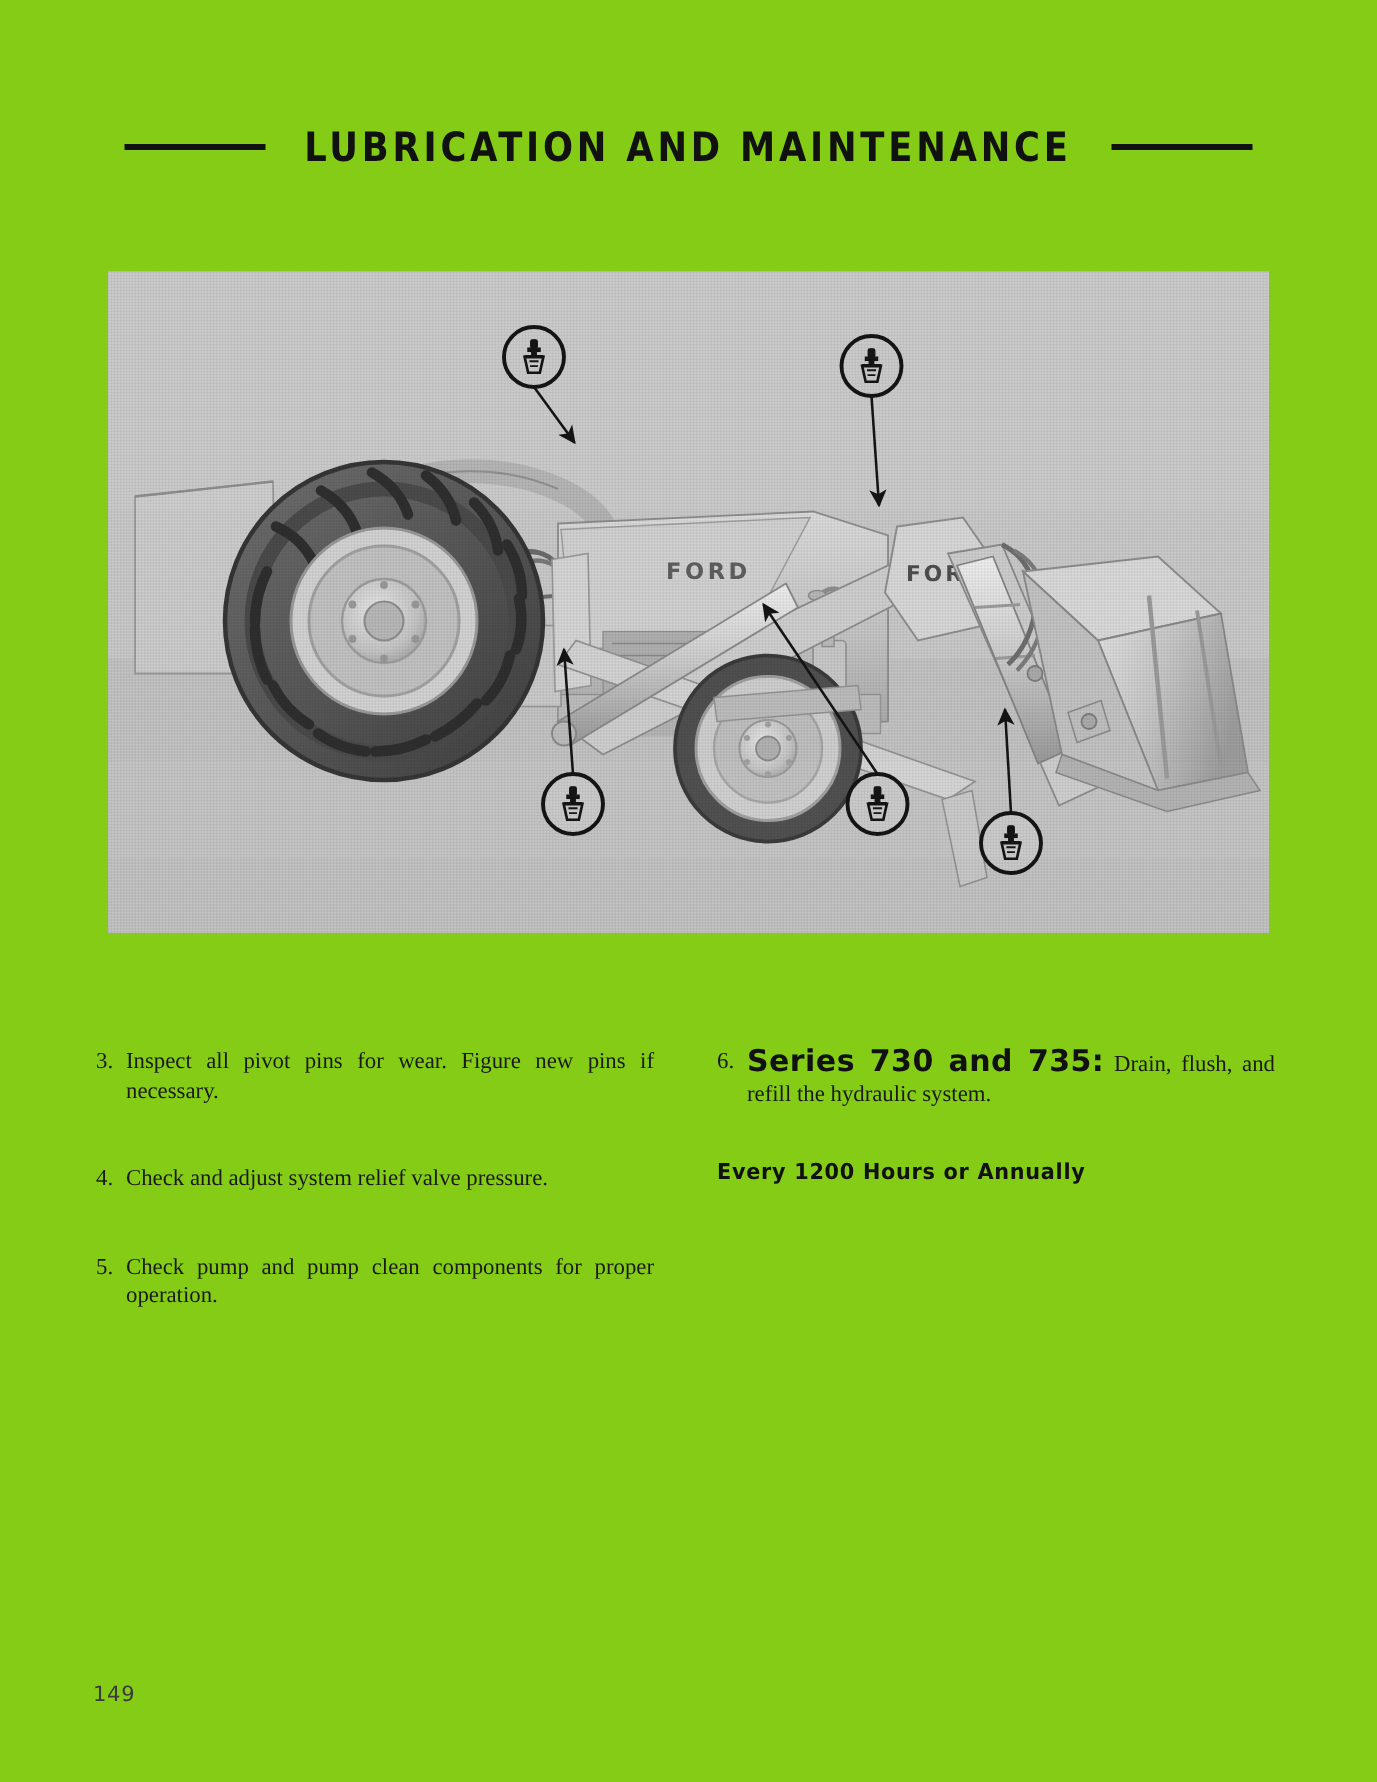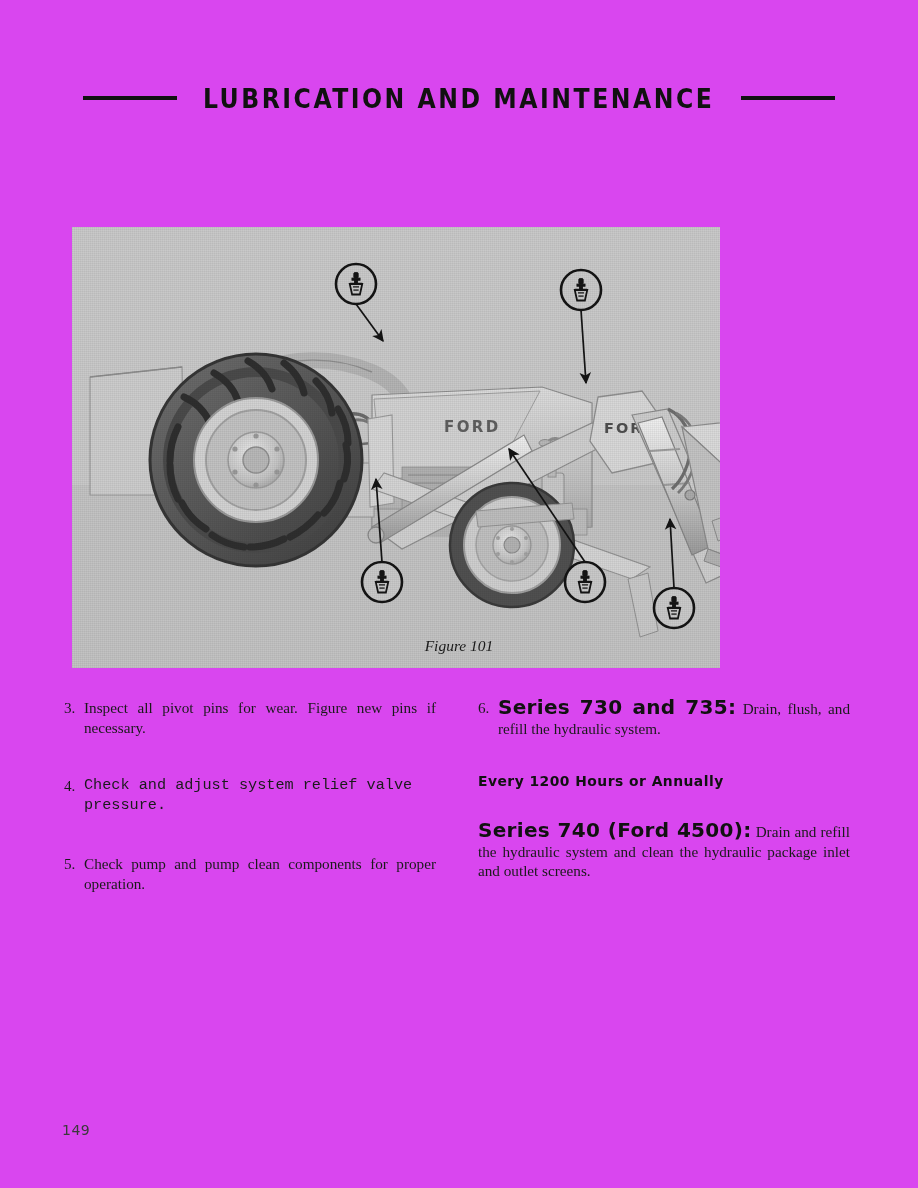--- a/index.html
+++ b/index.html
@@ -12,21 +12,21 @@
     height: 1188px;
     position: relative;
     font-family: "Liberation Serif", serif;
     color: #1a1a1a;
     overflow: hidden;
   }
 
   .page {
     position: absolute;
     inset: 0;
-    background: #d946ef;
+    background: #84cc16;
   }
 
   
   .header {
     position: absolute;
     left: 72px;
     top: 78px;
     width: 774px;
     height: 40px;
     display: flex;
@@ -51,25 +51,24 @@
     line-height: 1;
     font-stretch: condensed;
     transform: scaleX(0.97);
   }
 
   
   .figure {
     position: absolute;
     left: 72px;
     top: 181px;
-    width: 648px;
+    width: 774px;
     height: 441px;
     background: #c9c9c9;
     overflow: hidden;
-    margin-top: 46px;
   }
   
   .figure::after {
     content: "";
     position: absolute;
     inset: 0;
     background-image:
       repeating-linear-gradient(0deg, rgba(0,0,0,0.05) 0 1px, rgba(255,255,255,0.05) 1px 2px),
       repeating-linear-gradient(90deg, rgba(0,0,0,0.05) 0 1px, rgba(255,255,255,0.05) 1px 2px);
     pointer-events: none;
@@ -114,21 +113,21 @@
   .item-num {
     flex: 0 0 auto;
     width: 20px;
     text-align: left;
   }
   .item-body {
     flex: 1 1 auto;
     text-align: justify;
     text-justify: inter-word;
   }
-  .item-body.no-just { text-align: left; font-family: Liberation Mono, monospace; }
+  .item-body.no-just { text-align: left; }
 
   .right-col .item { margin-bottom: 34px; }
 
   .subhead {
     font-family: "DejaVu Sans", sans-serif;
     font-weight: 700;
     font-size: 14.6px;
     letter-spacing: 0.5px;
     color: #111;
     margin-bottom: 32px;
@@ -381,21 +380,20 @@
         <g>
           <line x1="602" y1="361" x2="598" y2="292" stroke-width="1.7" marker-end="url(#arrowHead)"></line>
           <circle cx="602" cy="381" r="20" fill="#c9c9c9" stroke="#141414" stroke-width="2.6"></circle>
           <use href="#zerk" x="591" y="368" width="22" height="26"></use>
         </g>
       </g>
     </svg>
   </div>
 
   <div class="caption">
-    <div class="cap-line1">Figure 101</div>
   </div>
 
   <div class="columns">
 
     <div class="col left-col">
 
       <div class="item">
         <span class="item-num">3.</span>
         <span class="item-body">Inspect all pivot pins for wear. Figure new pins if necessary.</span>
       </div>
@@ -414,20 +412,19 @@
 
     <div class="col right-col">
 
       <div class="item">
         <span class="item-num">6.</span>
         <span class="item-body"><span class="lead">Series 730 and 735:</span> <span>Drain, flush, and refill the hydraulic system.</span></span>
       </div>
 
       <div class="subhead">Every 1200 Hours or Annually</div>
 
-      <div class="para"><span class="lead">Series 740 (Ford 4500):</span> <span>Drain and refill the hydraulic system and clean the hydraulic package inlet and outlet screens.</span></div>
 
     </div>
   </div>
 
   <div class="page-number">149</div>
 
 </div>
 
 </body></html>

